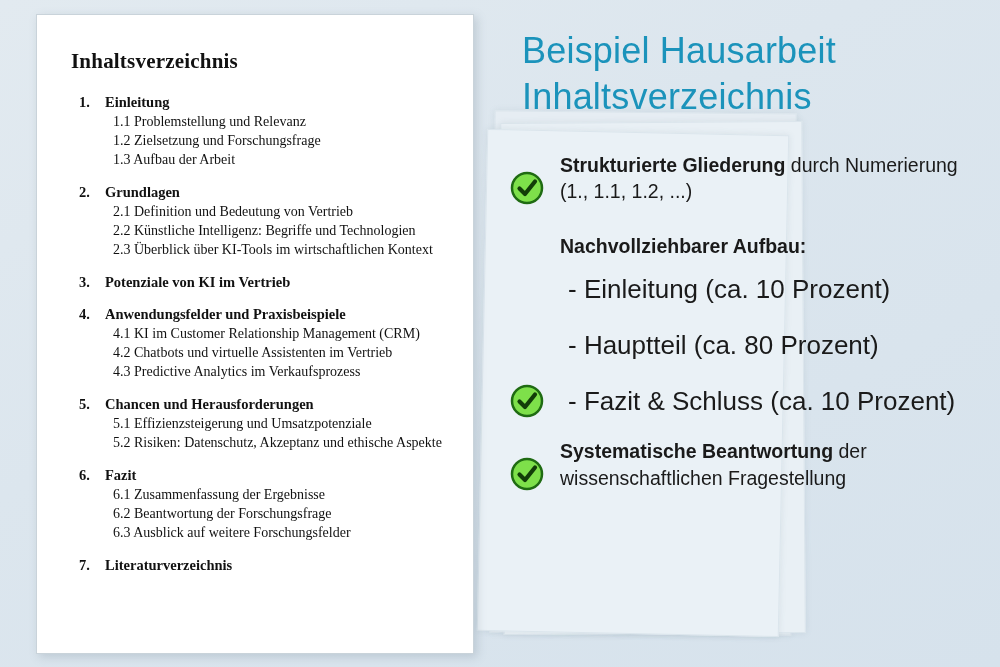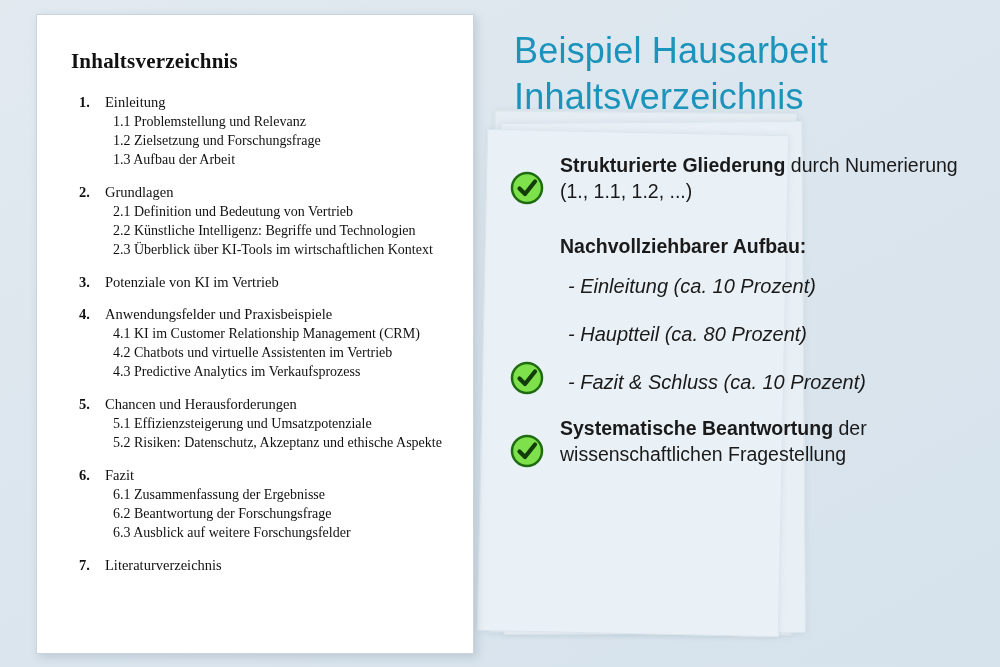--- a/index.html
+++ b/index.html
@@ -72,21 +72,21 @@
   .chap-num {
     width: 34px;
     flex: 0 0 34px;
     font-size: 14.5px;
     font-weight: bold;
     padding-left: 8px;
     box-sizing: border-box;
   }
   .chap-label {
     font-size: 14.5px;
-    font-weight: normal;
+    font-weight: bold;
   }
   .sub-list {
     margin: 1px 0 0 42px;
   }
   .sub-item {
     font-size: 14px;
     line-height: 1.36;
     white-space: nowrap;
   }
   .toc-chapter.last { margin-bottom: 0; }
@@ -96,21 +96,21 @@
     position: absolute;
     left: 510px;
     top: 28px;
     width: 470px;
   }
   .headline {
     color: #1b93bb;
     font-size: 36px;
     line-height: 1.28;
     font-weight: normal;
-    margin: 0 0 30px 4px;
+    margin: 0 0 30px 12px;
     letter-spacing: 0.2px;
   }
   .bullet {
     display: flex;
     align-items: flex-end;
     margin-bottom: 26px;
   }
   .check-icon {
     flex: 0 0 34px;
     width: 34px;
@@ -123,25 +123,24 @@
     font-size: 19.5px;
     line-height: 1.35;
     color: #1a1a1a;
     padding-top: 2px;
   }
   .bullet-text b { font-weight: bold; }
   .sub-bullets {
     margin: 14px 0 0 0;
   }
   .sub-bullet {
-    font-size: 20px;
+    font-size: 26px;
     color: #1a1a1a;
     margin: 0 0 22px 8px;
     line-height: 1.3;
-    font-style: italic;
   }
   .sub-bullet:last-child { margin-bottom: 0; }
   .bullet.tight { margin-bottom: 18px; }
 </style>
 </head>
 <body>
 
 <div id="stage">
 
   <div class="sheet-stack">

